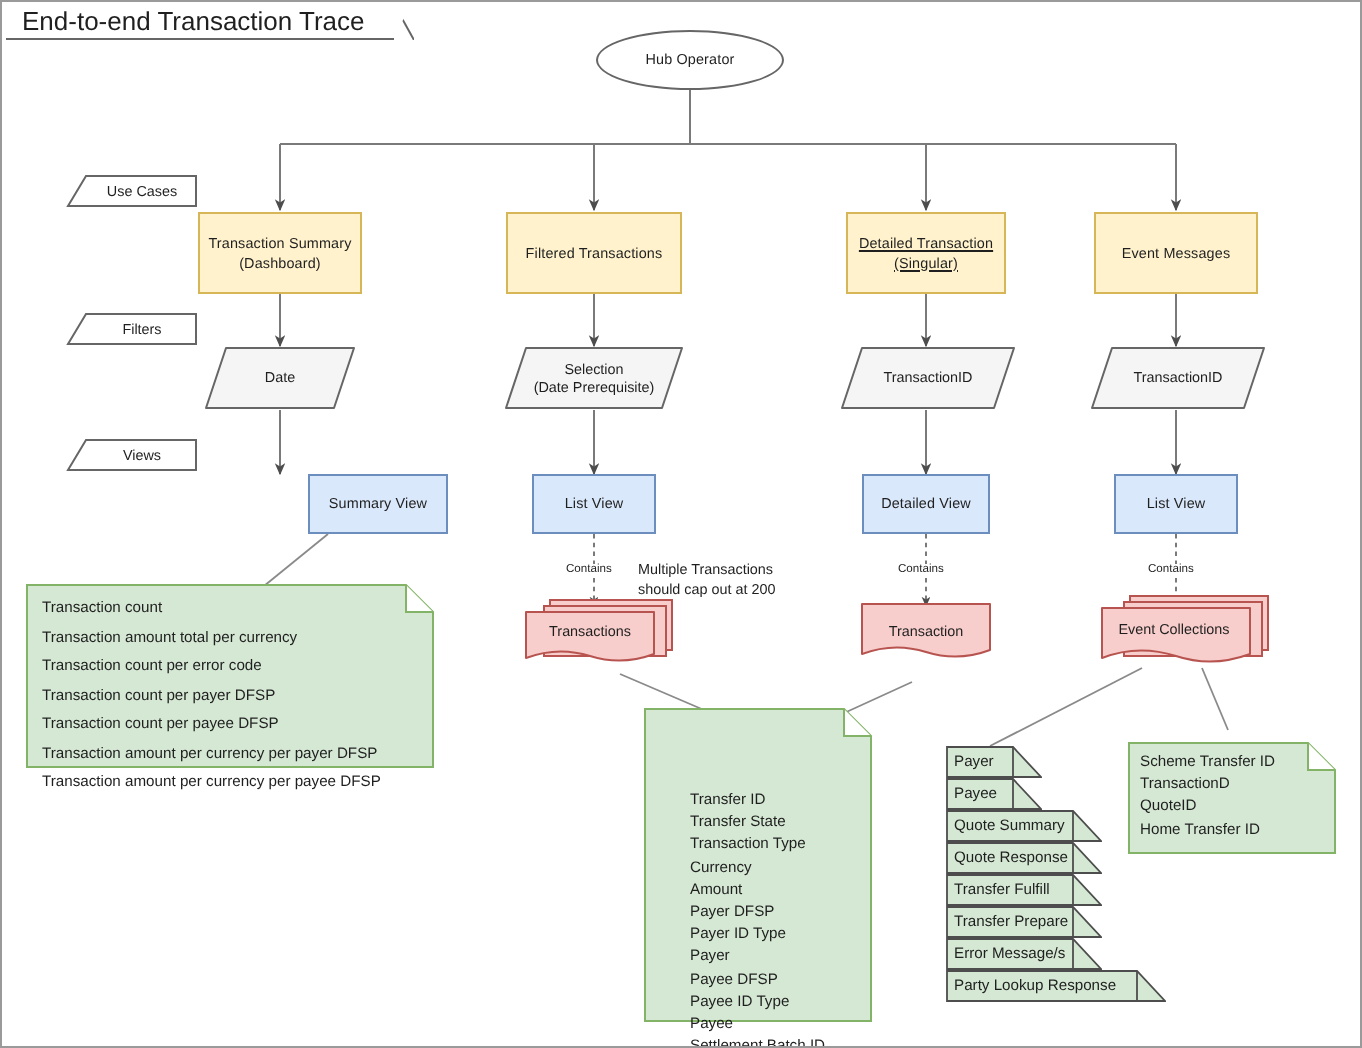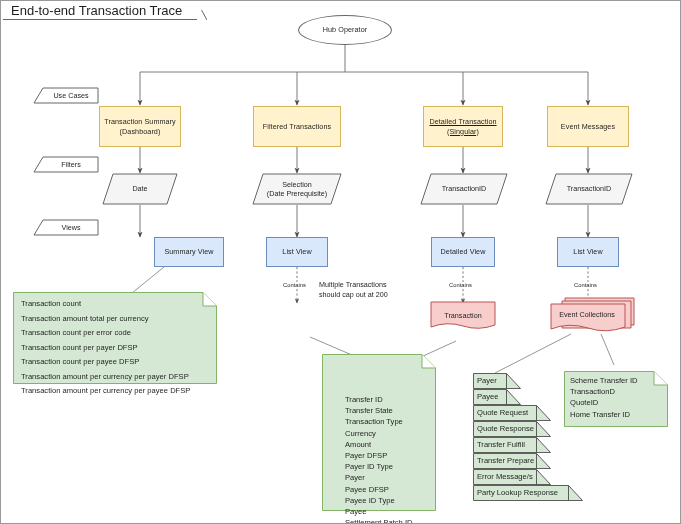--- a/index.html
+++ b/index.html
@@ -333,20 +333,28 @@
 
   <div class="edge-label" style="left:281px; top:281px;">Contains</div>
   <div class="edge-label" style="left:447px; top:281px;">Contains</div>
   <div class="edge-label" style="left:572px; top:281px;">Contains</div>
 
   <div class="annotation" style="left:318px; top:279px;">
     <div>Multiple Transactions</div>
     <div>should cap out at 200</div>
   </div>
 
+  <div class="dataobj" style="left:260px; top:296px; width:80px; height:40px;">
+    <svg width="80" height="40" viewBox="0 0 80 40">
+      <path d="M14,3 L75,3 L75,28 L14,28 Z" fill="#f8cecc" stroke="#b85450" stroke-width="1"></path>
+      <path d="M11,6 L72,6 L72,31 L11,31 Z" fill="#f8cecc" stroke="#b85450" stroke-width="1"></path>
+      <path d="M2,9 Q2,9 2,9 L66,9 L66,30 Q50,36 34,31 Q18,26 2,32 Z" fill="#f8cecc" stroke="#b85450" stroke-width="1" stroke-linejoin="round"></path>
+    </svg>
+    <span>Transactions</span>
+  </div>
 
   <div class="dataobj" style="left:428px; top:296px; width:68px; height:40px;">
     <svg width="68" height="40" viewBox="0 0 68 40">
       <path d="M2,5 L66,5 L66,28 Q50,34 34,29 Q18,24 2,30 Z" fill="#f8cecc" stroke="#b85450" stroke-width="1" stroke-linejoin="round"></path>
     </svg>
     <span style="margin-right:0;">Transaction</span>
   </div>
 
   <div class="dataobj" style="left:548px; top:294px; width:90px; height:42px;">
     <svg width="90" height="42" viewBox="0 0 90 42">
@@ -424,21 +432,21 @@
         <path d="M33.5,0.5 L33.5,15.5" stroke="#4d4d4d" stroke-width="0.9" fill="none"></path>
       </svg>
       <span>Payee</span>
     </div>
 
     <div class="tag" style="left:0px; top:32px; width:78px;">
       <svg width="78" height="16" viewBox="0 0 78 16">
         <path d="M0.5,0.5 L63.5,0.5 L77.5,15.5 L0.5,15.5 Z" fill="#d5e8d4" stroke="#4d4d4d" stroke-width="0.9"></path>
         <path d="M63.5,0.5 L63.5,15.5" stroke="#4d4d4d" stroke-width="0.9" fill="none"></path>
       </svg>
-      <span>Quote Request</span>
+      <span>Quote Summary</span>
     </div>
 
     <div class="tag" style="left:0px; top:48px; width:78px;">
       <svg width="78" height="16" viewBox="0 0 78 16">
         <path d="M0.5,0.5 L63.5,0.5 L77.5,15.5 L0.5,15.5 Z" fill="#d5e8d4" stroke="#4d4d4d" stroke-width="0.9"></path>
         <path d="M63.5,0.5 L63.5,15.5" stroke="#4d4d4d" stroke-width="0.9" fill="none"></path>
       </svg>
       <span>Quote Response</span>
     </div>
 

